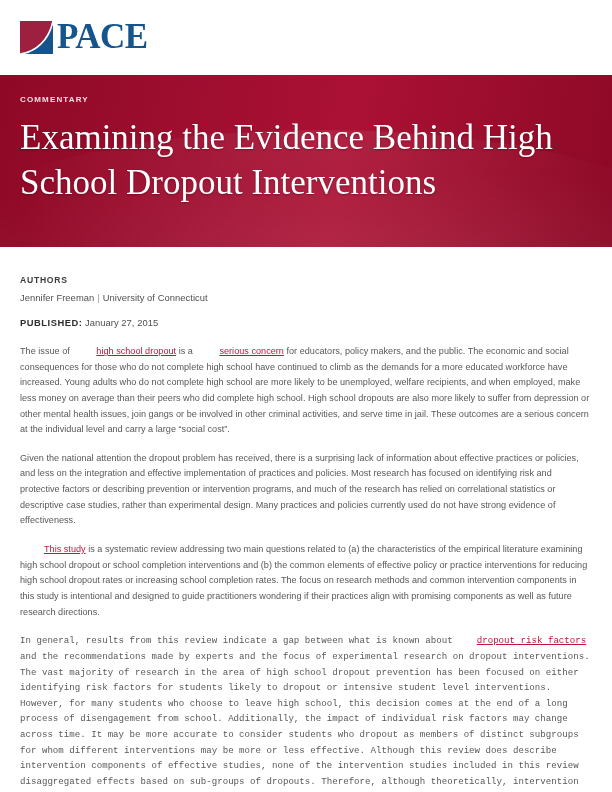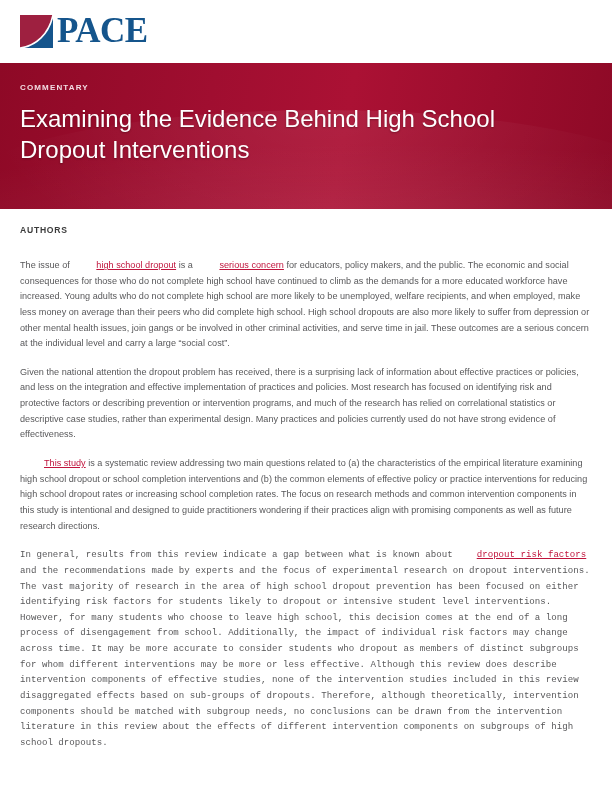--- a/index.html
+++ b/index.html
@@ -11,21 +11,21 @@
     width: 612px;
     height: 792px;
     font-family: "Liberation Sans", sans-serif;
     -webkit-font-smoothing: antialiased;
     overflow: hidden;
     position: relative;
   }
 
   
   .logo-bar {
-    height: 63px;
+    height: 75px;
     background: #ffffff;
     display: flex;
     align-items: center;
     padding-left: 20px;
     box-sizing: border-box;
   }
   .logo {
     display: flex;
     align-items: center;
   }
@@ -50,21 +50,21 @@
 
   
   .header-band {
     position: relative;
     background: #9e0b2c;
     background-image:
       radial-gradient(ellipse 130% 90% at 62% 118%, rgba(255,255,255,0.085) 0%, rgba(255,255,255,0.03) 42%, rgba(255,255,255,0) 70%),
       linear-gradient(100deg, #8e0926 0%, #a00e30 34%, #ab1134 56%, #8d0926 100%);
     padding: 20px 20px 24px 20px;
     box-sizing: border-box;
-    height: 146px;
+    height: 172px;
     overflow: hidden;
   }
   .header-band::after {
     content: "";
     position: absolute;
     left: -10%;
     bottom: -62%;
     width: 125%;
     height: 130%;
     border-radius: 50%;
@@ -76,43 +76,43 @@
     z-index: 2;
     color: #f3dde3;
     font-size: 8px;
     letter-spacing: 1.15px;
     font-weight: 600;
     margin: 0 0 12px 0;
   }
   .doc-title {
     position: relative;
     z-index: 2;
-    font-family: Liberation Sans, sans-serif;
+    font-family: Liberation Serif, serif;
     color: #ffffff;
-    font-size: 24px;
+    font-size: 35px;
     line-height: 1.28;
     font-weight: normal;
     margin: 0 0 9px 0;
     text-shadow: 0 1px 2px rgba(0,0,0,0.30);
     max-width: 545px;
   }
   .doc-subtitle {
     position: relative;
     z-index: 2;
     color: #ffffff;
     font-size: 14.2px;
     font-weight: normal;
     letter-spacing: 0.1px;
     margin: 0;
     text-shadow: 0 1px 1px rgba(0,0,0,0.18);
   }
 
   
   .meta {
-    padding: 16px 20px 0 20px;
+    padding: 28px 20px 0 20px;
   }
   .meta-heading {
     font-size: 8.6px;
     font-weight: bold;
     letter-spacing: 0.75px;
     color: #3b3b3b;
     margin: 0 0 7px 0;
   }
   .meta-authors {
     font-size: 9.4px;
@@ -174,20 +174,27 @@
   </div>
 </div>
 
 <div class="header-band">
   <div class="eyebrow">COMMENTARY</div>
   <h1 class="doc-title">Examining the Evidence Behind High School Dropout Interventions</h1>
 </div>
 
 <div class="meta">
   <div class="meta-heading">AUTHORS</div>
+  <div class="meta-authors">
+    <span>Jennifer Freeman</span><span class="sep">|</span><span>University of Connecticut</span>
+  </div>
+  <div class="meta-published">
+    <span class="label">PUBLISHED:</span>
+    <span>January 27, 2015</span>
+  </div>
 </div>
 
 <div class="body-copy">
 
   <p><span>The issue of </span><a class="link">high school dropout</a><span> is a </span><a class="link">serious concern</a><span> for educators, policy makers, and the public. The economic and social consequences for those who do not complete high school have continued to climb as the demands for a more educated workforce have increased. Young adults who do not complete high school are more likely to be unemployed, welfare recipients, and when employed, make less money on average than their peers who did complete high school. High school dropouts are also more likely to suffer from depression or other mental health issues, join gangs or be involved in other criminal activities, and serve time in jail. These outcomes are a serious concern at the individual level and carry a large “social cost”.</span></p>
 
   <p>Given the national attention the dropout problem has received, there is a surprising lack of information about effective practices or policies, and less on the integration and effective implementation of practices and policies. Most research has focused on identifying risk and protective factors or describing prevention or intervention programs, and much of the research has relied on correlational statistics or descriptive case studies, rather than experimental design. Many practices and policies currently used do not have strong evidence of effectiveness.</p>
 
   <p><a class="link">This study</a><span> is a systematic review addressing two main questions related to (a) the characteristics of the empirical literature examining high school dropout or school completion interventions and (b) the common elements of effective policy or practice interventions for reducing high school dropout rates or increasing school completion rates. The focus on research methods and common intervention components in this study is intentional and designed to guide practitioners wondering if their practices align with promising components as well as future research directions.</span></p>
 

